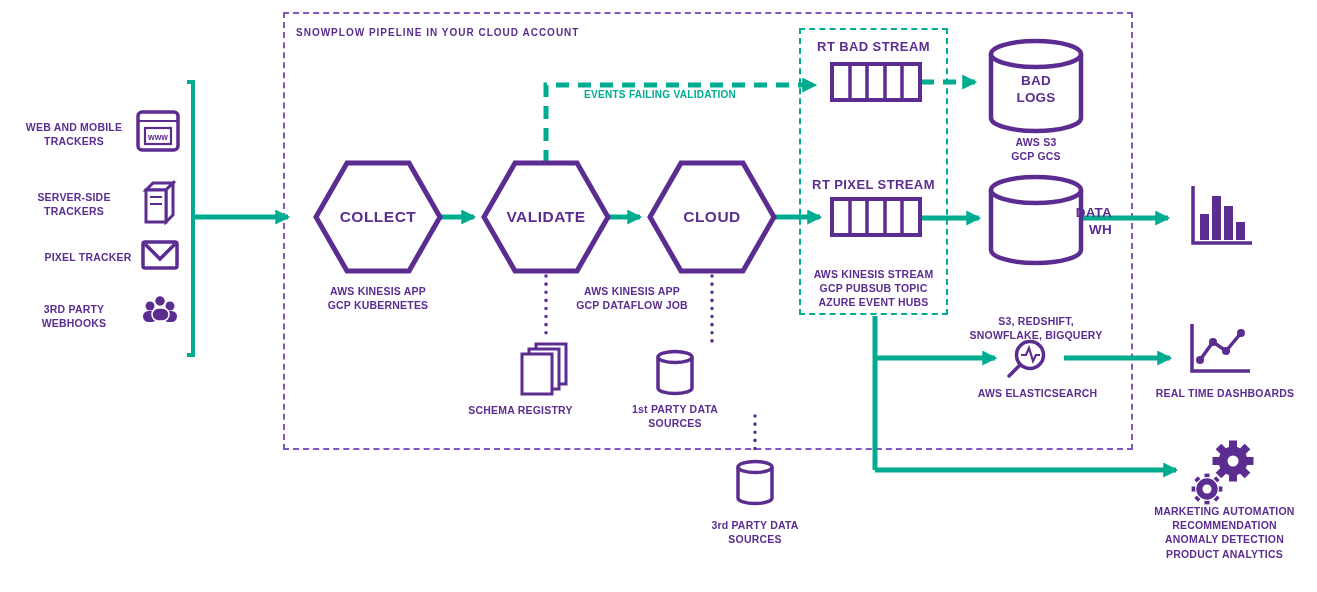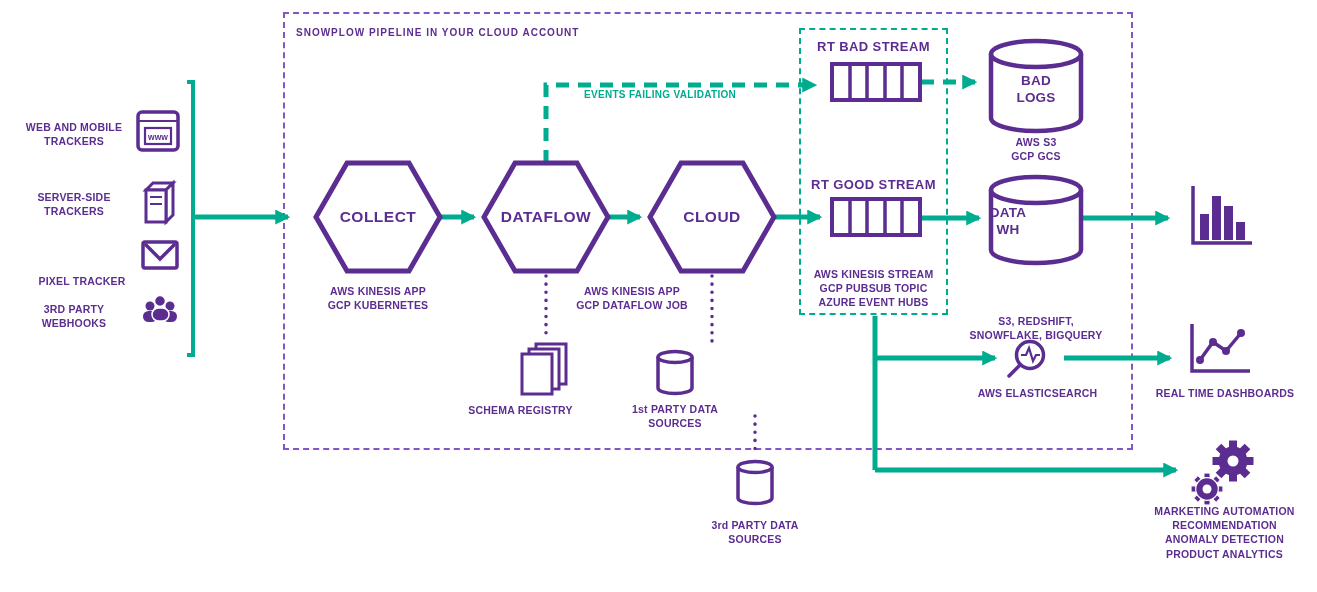--- a/index.html
+++ b/index.html
@@ -179,39 +179,39 @@
         <circle r="14.5" stroke="#fff" stroke-width="1.5"></circle>
       </g>
       <circle cx="1207" cy="489" r="4.5" fill="#fff"></circle>
     </g>
   </svg>
 
   <div class="lbl title" style="left:296px;top:26px;">SNOWPLOW PIPELINE IN YOUR CLOUD ACCOUNT</div>
 
   <div class="lbl left" style="left:14px;top:120px;width:120px;">WEB AND MOBILE<br>TRACKERS</div>
   <div class="lbl left" style="left:14px;top:190px;width:120px;">SERVER-SIDE<br>TRACKERS</div>
-  <div class="lbl left" style="left:22px;top:250px;width:120px;margin-top:24px;">PIXEL TRACKER</div>
+  <div class="lbl left" style="left:28px;top:250px;width:120px;">PIXEL TRACKER</div>
   <div class="lbl left" style="left:14px;top:302px;width:120px;">3RD PARTY<br>WEBHOOKS</div>
 
   <div class="lbl big" style="left:308px;top:207px;width:140px;">COLLECT</div>
-  <div class="lbl big" style="left:476px;top:207px;width:140px;">DATAFLOW</div>
+  <div class="lbl big" style="left:476px;top:207px;width:140px;">VALIDATE</div>
   <div class="lbl big" style="left:642px;top:207px;width:140px;">CLOUD</div>
 
   <div class="lbl" style="left:308px;top:284px;width:140px;">AWS KINESIS APP<br>GCP KUBERNETES</div>
   <div class="lbl" style="left:558px;top:284px;width:148px;">AWS KINESIS APP<br>GCP DATAFLOW JOB</div>
 
   <div class="lbl teal" style="left:584px;top:88px;">EVENTS FAILING VALIDATION</div>
 
   <div class="lbl rt" style="left:799px;top:38px;width:149px;">RT BAD STREAM</div>
-  <div class="lbl rt" style="left:799px;top:176px;width:149px;">RT GOOD STREAM</div>
+  <div class="lbl rt" style="left:799px;top:176px;width:149px;">RT PIXEL STREAM</div>
   <div class="lbl" style="left:797px;top:267px;width:153px;">AWS KINESIS STREAM<br>GCP PUBSUB TOPIC<br>AZURE EVENT HUBS</div>
 
   <div class="lbl cylt" style="left:996px;top:73px;width:80px;">BAD<br>LOGS</div>
   <div class="lbl" style="left:976px;top:135px;width:120px;">AWS S3<br>GCP GCS</div>
-  <div class="lbl cylt" style="left:968px;top:205px;width:80px;">DATA<br>WH</div>
+  <div class="lbl cylt" style="left:1032px;top:205px;width:80px;text-align:right;">DATA<br>WH</div>
   <div class="lbl" style="left:961px;top:271px;width:150px;margin-top:43px;">S3, REDSHIFT,<br>SNOWFLAKE, BIGQUERY</div>
 
 
   <div class="lbl" style="left:448px;top:403px;width:145px;">SCHEMA REGISTRY</div>
   <div class="lbl" style="left:615px;top:402px;width:120px;">1st PARTY DATA<br>SOURCES</div>
   <div class="lbl" style="left:695px;top:518px;width:120px;">3rd PARTY DATA<br>SOURCES</div>
 
   <div class="lbl" style="left:965px;top:386px;width:145px;">AWS ELASTICSEARCH</div>
   <div class="lbl" style="left:1140px;top:386px;width:170px;">REAL TIME DASHBOARDS</div>
   <div class="lbl" style="left:1142px;top:504px;width:165px;">MARKETING AUTOMATION<br>RECOMMENDATION<br>ANOMALY DETECTION<br>PRODUCT ANALYTICS</div>

